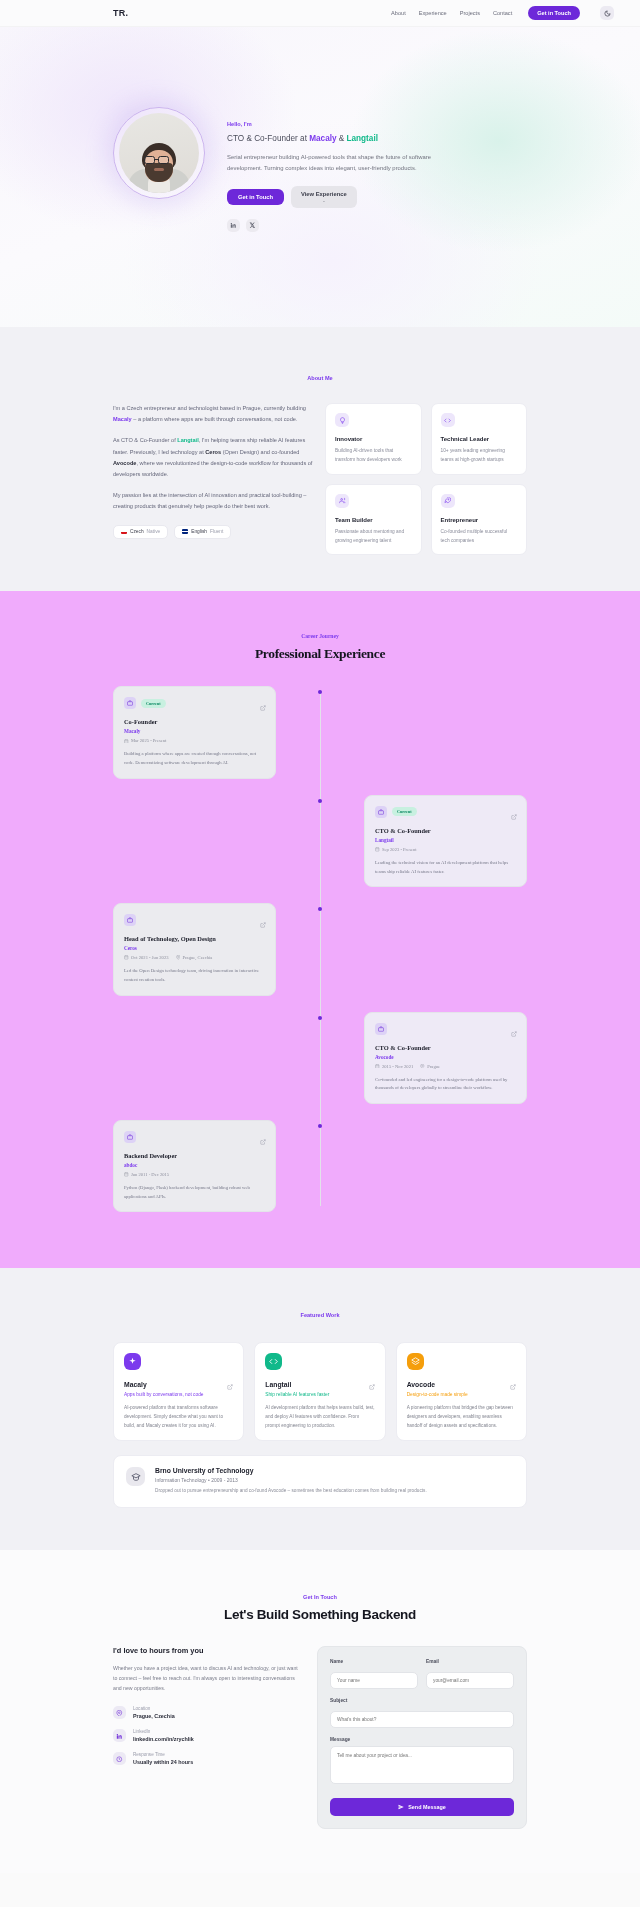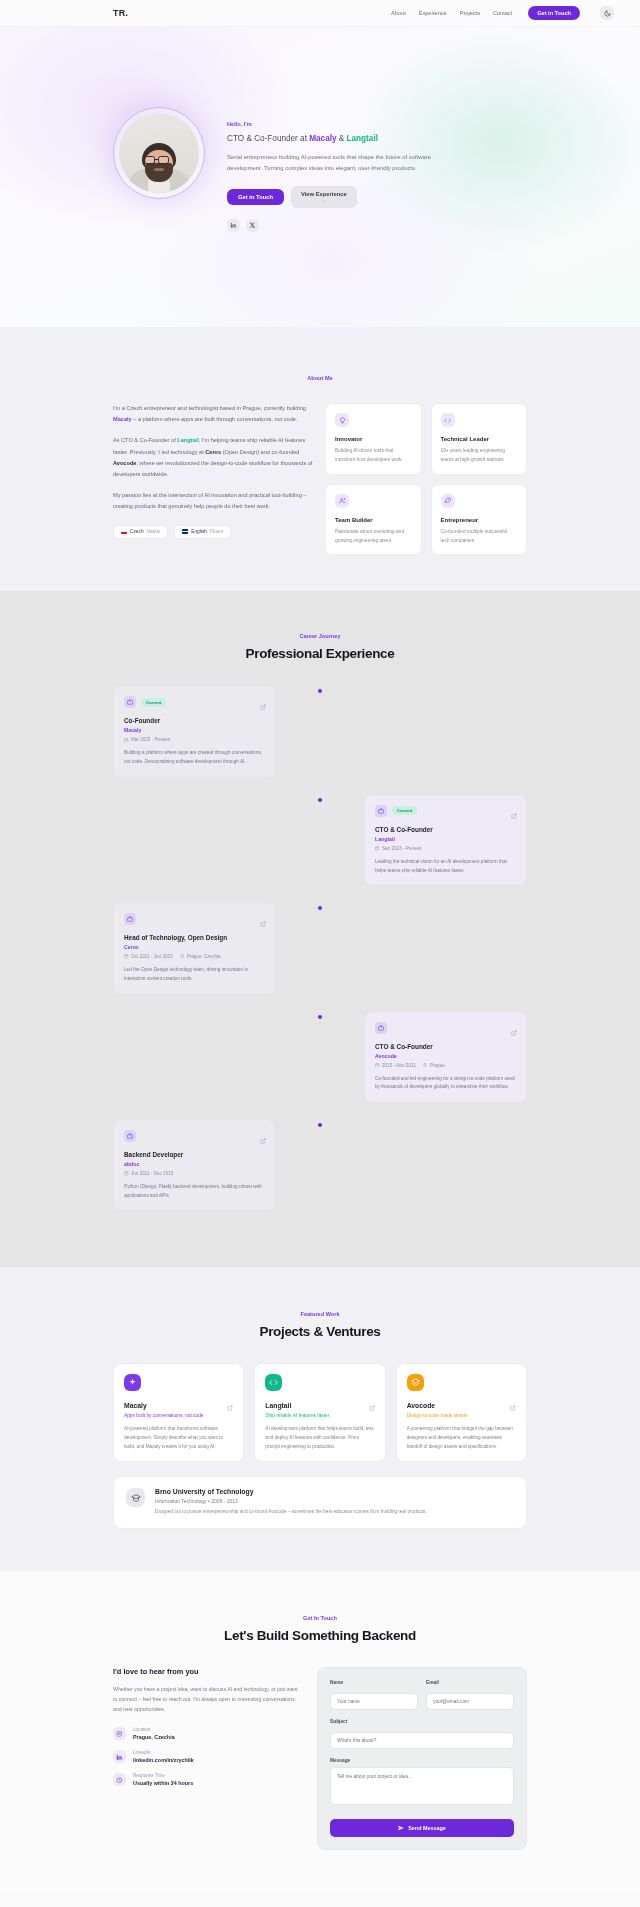--- a/index.html
+++ b/index.html
@@ -87,21 +87,21 @@
   .socials { display:flex; gap:6px; }
   .social {
     width:13px; height:13px; border-radius:5px; background:#eceaf0;
     display:flex; align-items:center; justify-content:center; color:#5a5c69;
   }
   .social svg { width:6.5px; height:6.5px; }
 
   
   .sec { width:640px; }
   .sec-about { background:#f1f1f5; padding:48px 0 36px; }
-  .sec-exp   { background:#e5e5e5; padding:42px 0 40px; }
+  .sec-exp   { background:#f0abfc; padding:42px 0 40px;font-family:Liberation Serif, serif; }
   .sec-proj  { background:#f1f1f5; padding:44px 0 42px; }
   .sec-contact { background:#fbfbfc; padding:44px 0 44px; }
 
   .eyebrow { text-align:center; font-size:5.6px; color:#7c3aed; font-weight:bold; margin-bottom:7px; }
   .h2 { text-align:center; font-size:13.5px; font-weight:bold; letter-spacing:-.35px; color:#15161f; }
 
   .wrap { width:414px; margin:0 auto; }
 
   
   .about-grid { display:flex; gap:12px; margin-top:22px; }
@@ -501,21 +501,20 @@
           </div>
           <div class="ec-desc">Python (Django, Flask) backend development, building robust web applications and APIs.</div>
         </div>
       </div>
     </div>
   </div>
 </div>
 
 <div class="sec sec-proj">
   <div class="eyebrow">Featured Work</div>
-  <div class="h2">Projects &amp; Ventures</div>
   <div class="wrap">
     <div class="pgrid">
       <div class="pcard">
         <div class="p-ico" style="background:#7c3aed">
             <svg viewBox="0 0 24 24" fill="currentColor">
               <path d="M12 2l2.2 6.1L20.5 10l-6.3 2L12 18l-2.2-6L3.5 10l6.3-1.9z"></path>
             </svg>
           </div>
         <div class="p-link"><svg viewBox="0 0 24 24" fill="none" stroke="currentColor" stroke-width="2">
               <path d="M18 13v6a2 2 0 01-2 2H5a2 2 0 01-2-2V8a2 2 0 012-2h6M15 3h6v6M10 14L21 3"></path>
@@ -566,21 +565,21 @@
     </div>
   </div>
 </div>
 
 <div class="sec sec-contact">
   <div class="eyebrow">Get In Touch</div>
   <div class="h2">Let's Build Something Backend</div>
   <div class="wrap">
     <div class="cgrid">
       <div class="cleft">
-        <div class="cl-title">I'd love to hear from you</div>
+        <div class="cl-title">I'd love to hours from you</div>
         <div class="cl-desc">Whether you have a project idea, want to discuss AI and technology, or just want to connect – feel free to reach out. I'm always open to interesting conversations and new opportunities.</div>
         <div class="cinfo">
           <div class="ci-ico">
               <svg viewBox="0 0 24 24" fill="none" stroke="currentColor" stroke-width="2">
                 <path d="M21 10c0 7-9 13-9 13S3 17 3 10a9 9 0 1118 0z"></path>
                 <circle cx="12" cy="10" r="3"></circle>
               </svg>
             </div>
           <div>
             <div class="ci-label">Location</div>

